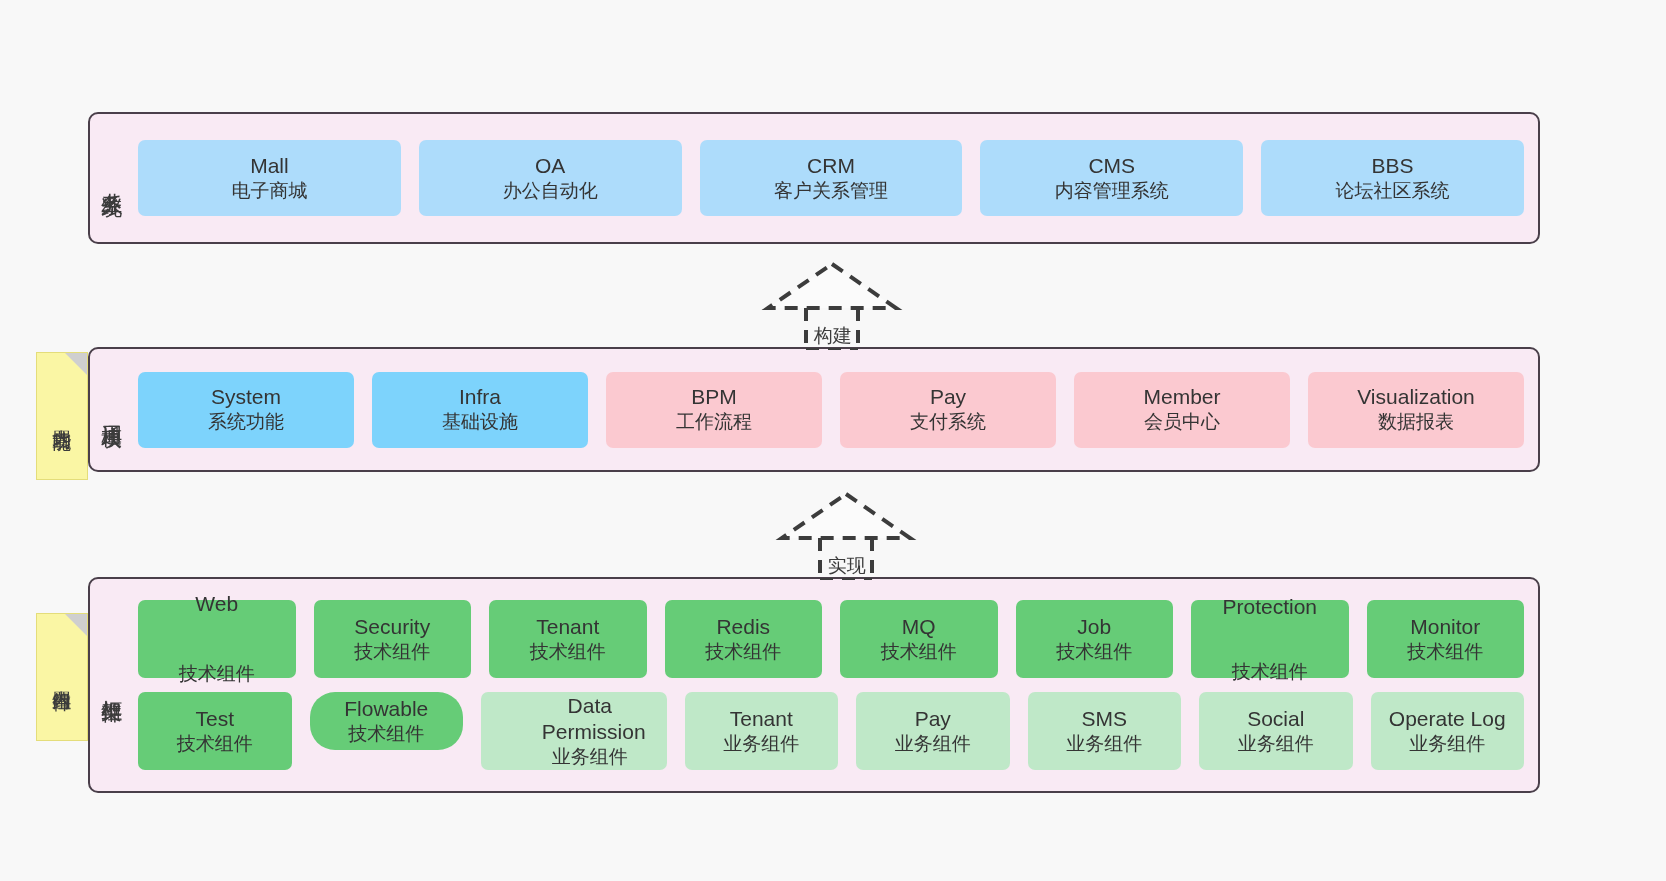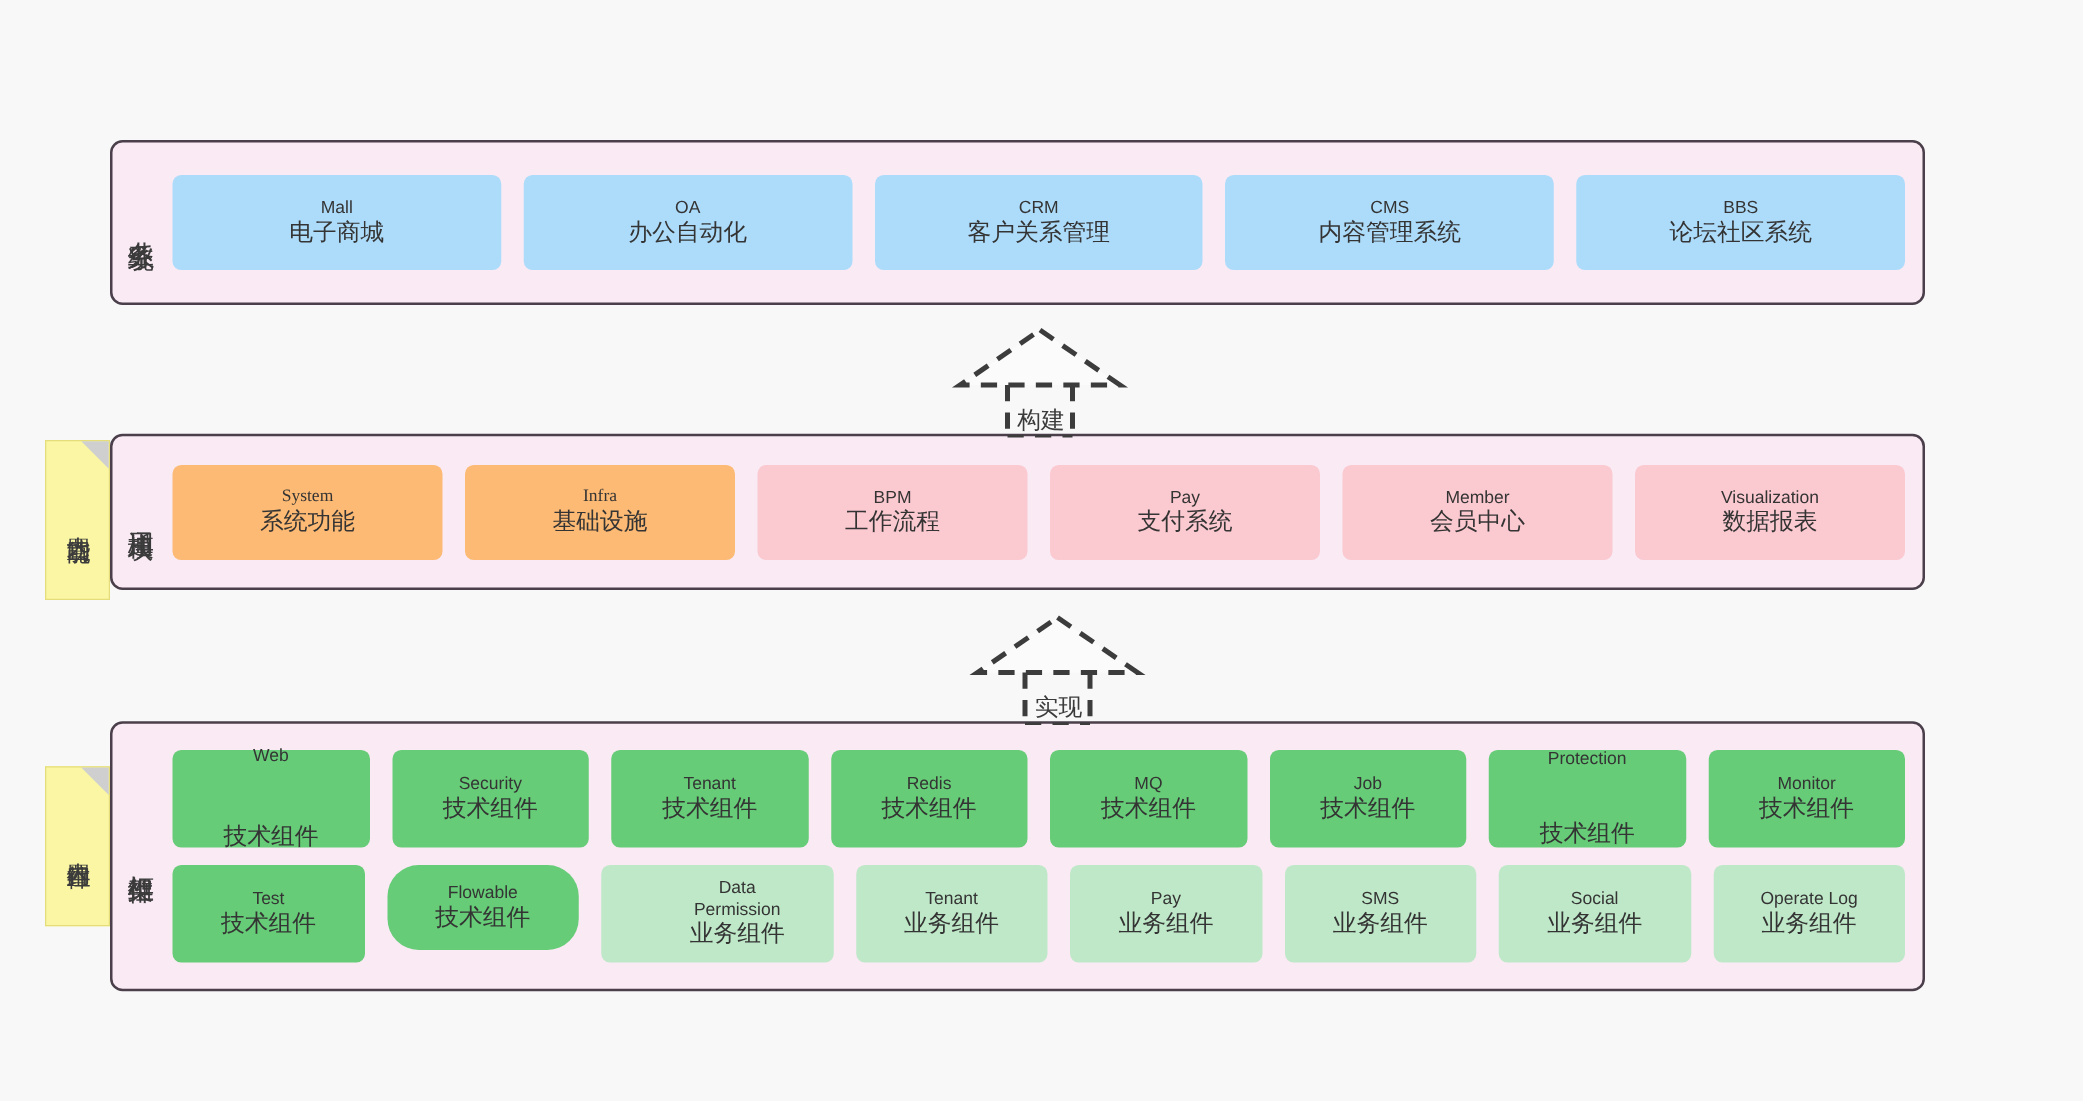--- a/index.html
+++ b/index.html
@@ -57,25 +57,25 @@
     border-radius:7px;
     display:flex;
     flex-direction:column;
     align-items:center;
     justify-content:center;
     text-align:center;
     box-sizing:border-box;
     padding:6px 4px;
     color:#343434;
   }
-  .card .en{font-size:14px;line-height:1.25;}
+  .card .en{font-size:21px;line-height:1.25;}
   .card .cn{font-size:19px;line-height:1.28;}
 
   .c-blue{background:#addcfb;}
-  .c-red{background:#fdba74;font-family:Liberation Serif, serif;}
+  .c-red{background:#7dd3fc;}
   .c-pink{background:#fbc9d0;}
   .c-green{background:#66cc77;}
   .c-lgreen{background:#bfe8c8;}
 
   
   .note{
     position:absolute;
     background:#faf6a4;
     border:1px solid #e4dd7a;
     box-sizing:border-box;
@@ -273,21 +273,21 @@
 
       </div>
 
       <div class="row">
 
         <div class="card c-green" style="height:78px;">
           <div class="en">Test</div>
           <div class="cn">技术组件</div>
         </div>
 
-        <div class="card c-green" style="height:68px;border-radius:25px;">
+        <div class="card c-green" style="height:58px;border-radius:25px;">
           <div class="en">Flowable</div>
           <div class="cn">技术组件</div>
         </div>
 
         <div class="card c-lgreen" style="height:78px;padding-left:36px;">
           <div class="en" style="max-width:96px;">Data Permission</div>
           <div class="cn">业务组件</div>
         </div>
 
         <div class="card c-lgreen" style="height:78px;text-align:center;">

